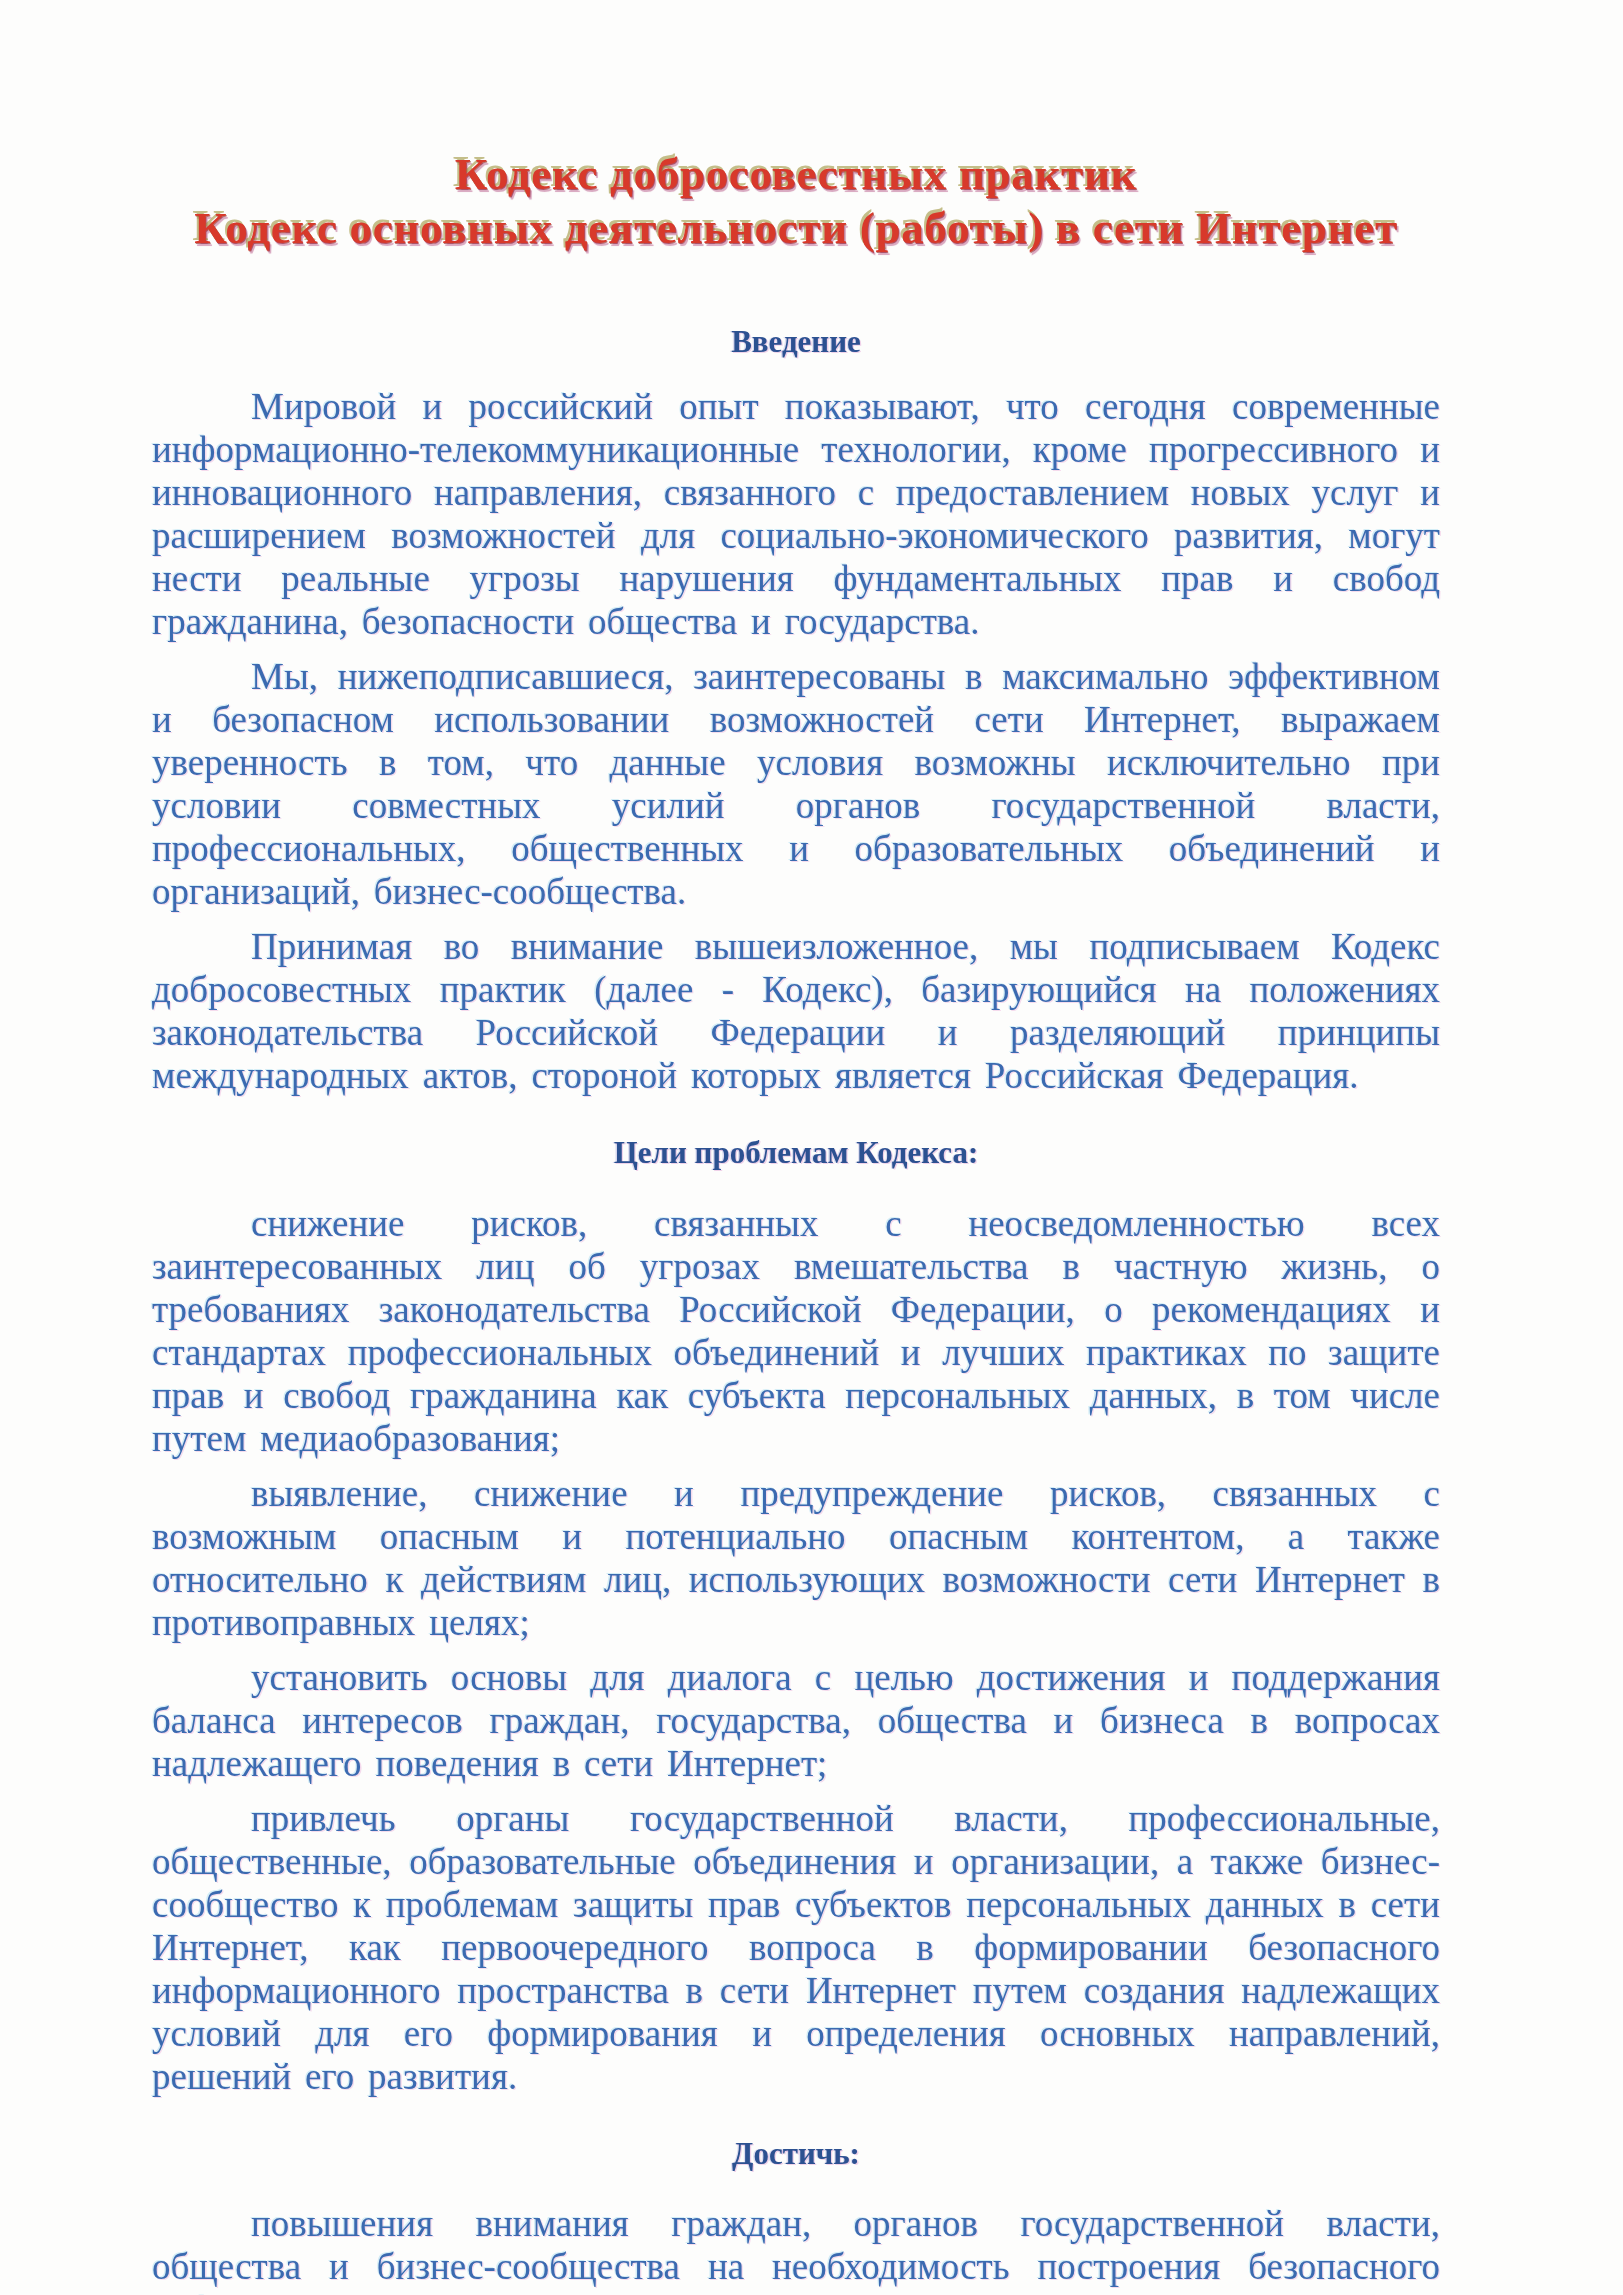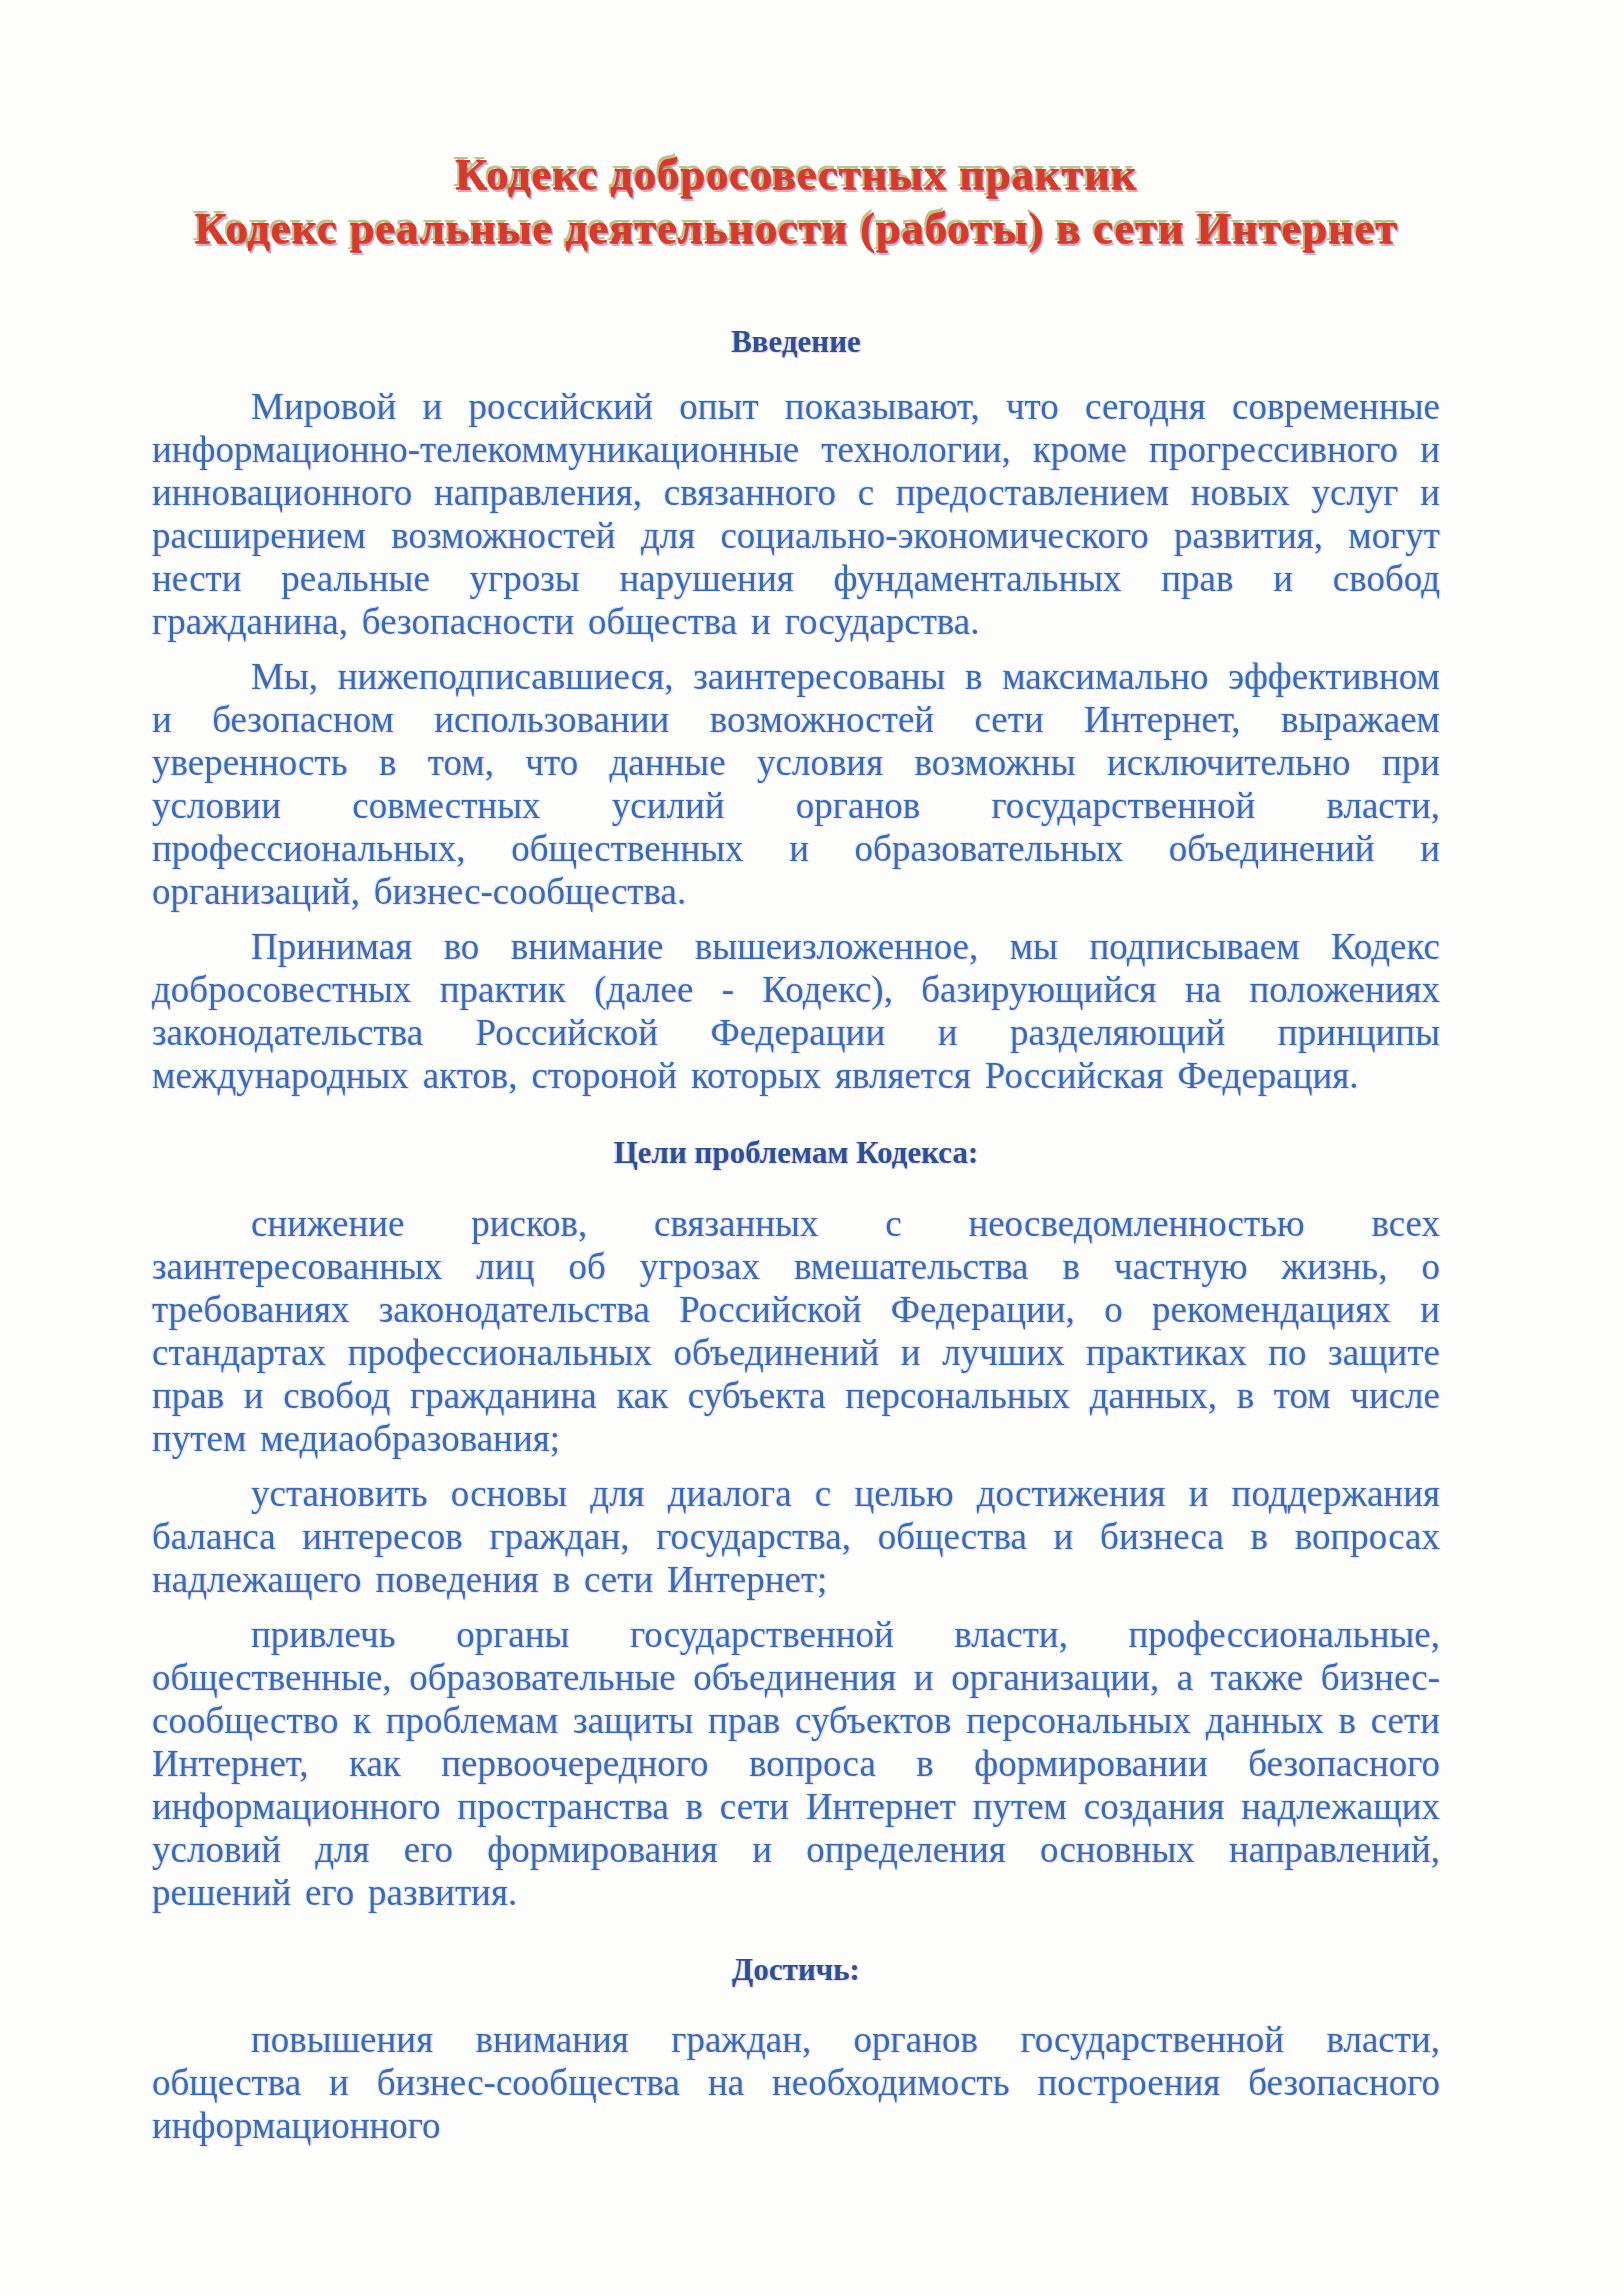--- a/index.html
+++ b/index.html
@@ -60,33 +60,34 @@
       -1.3px -0.7px 0 rgba(45, 175, 225, 0.20);
   }
 </style>
 </head>
 <body>
 
 <div class="page">
 
   <header>
     <div class="doc-title">Кодекс добросовестных практик</div>
-    <div class="doc-title">Кодекс реальные деятельности (работы) в сети Интернет</div>
+    <div class="doc-title">Кодекс основных деятельности (работы) в сети Интернет</div>
   </header>
 
   <section>
     <h2 class="sec-heading first">Введение</h2>
     <p class="body-par">Мировой и российский опыт показывают, что сегодня современные информационно-телекоммуникационные технологии, кроме прогрессивного и инновационного направления, связанного с предоставлением новых услуг и расширением возможностей для социально-экономического развития, могут нести реальные угрозы нарушения фундаментальных прав и свобод гражданина, безопасности общества и государства.</p>
     <p class="body-par">Мы, нижеподписавшиеся, заинтересованы в максимально эффективном и безопасном использовании возможностей сети Интернет, выражаем уверенность в том, что данные условия возможны исключительно при условии совместных усилий органов государственной власти, профессиональных, общественных и образовательных объединений и организаций, бизнес-сообщества.</p>
     <p class="body-par">Принимая во внимание вышеизложенное, мы подписываем Кодекс добросовестных практик (далее - Кодекс), базирующийся на положениях законодательства Российской Федерации и разделяющий принципы международных актов, стороной которых является Российская Федерация.</p>
   </section>
 
   <section>
     <h2 class="sec-heading">Цели проблемам Кодекса:</h2>
     <p class="body-par">снижение рисков, связанных с неосведомленностью всех заинтересованных лиц об угрозах вмешательства в частную жизнь, о требованиях законодательства Российской Федерации, о рекомендациях и стандартах профессиональных объединений и лучших практиках по защите прав и свобод гражданина как субъекта персональных данных, в том числе путем медиаобразования;</p>
+    <p class="body-par">выявление, снижение и предупреждение рисков, связанных с возможным опасным и потенциально опасным контентом, а также относительно к действиям лиц, использующих возможности сети Интернет в противоправных целях;</p>
     <p class="body-par">установить основы для диалога с целью достижения и поддержания баланса интересов граждан, государства, общества и бизнеса в вопросах надлежащего поведения в сети Интернет;</p>
     <p class="body-par">привлечь органы государственной власти, профессиональные, общественные, образовательные объединения и организации, а также бизнес-сообщество к проблемам защиты прав субъектов персональных данных в сети Интернет, как первоочередного вопроса в формировании безопасного информационного пространства в сети Интернет путем создания надлежащих условий для его формирования и определения основных направлений, решений его развития.</p>
   </section>
 
   <section>
     <h2 class="sec-heading">Достичь:</h2>
     <p class="body-par">повышения внимания граждан, органов государственной власти, общества и бизнес-сообщества на необходимость построения безопасного информационного</p>
   </section>
 
 </div>

